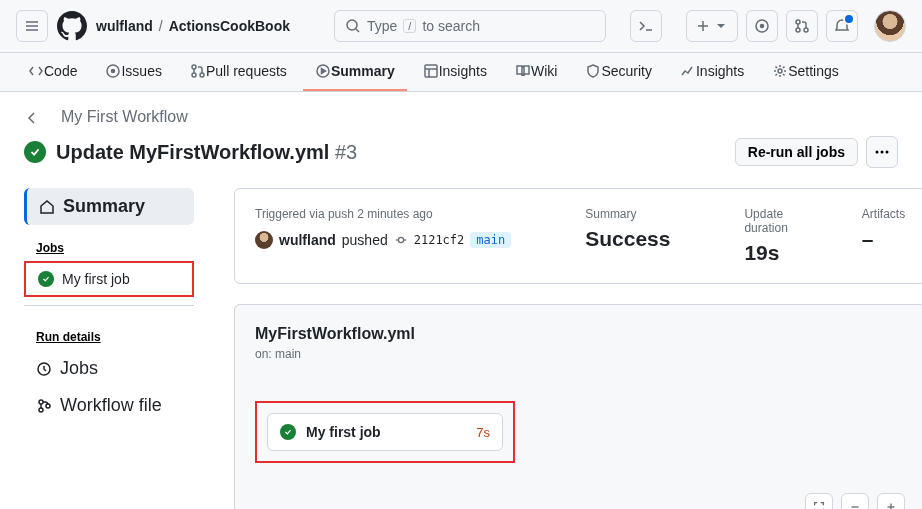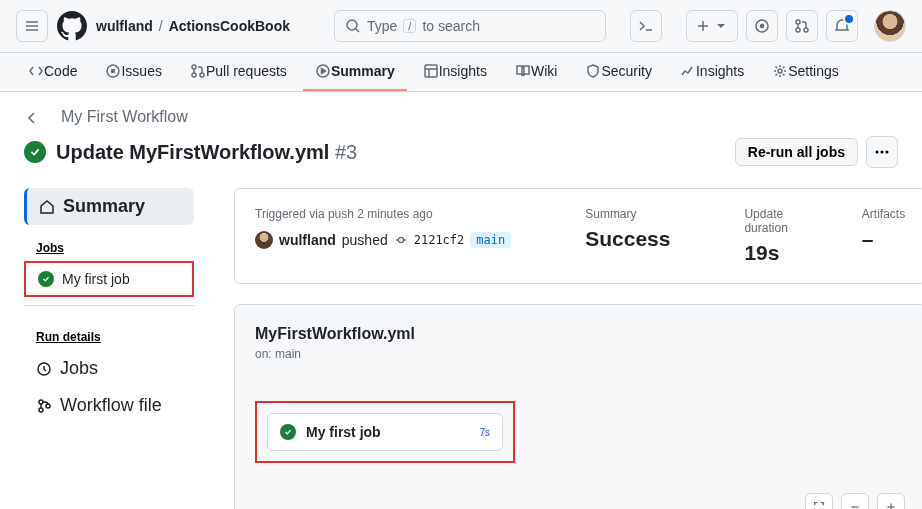--- a/index.html
+++ b/index.html
@@ -50,21 +50,21 @@
 .trigger-row { display: flex; align-items: center; gap: 6px; font-size: 14px; margin-top: 4px; }
 .trigger-row .mini-avatar { width: 18px; height: 18px; border-radius: 50%; background: radial-gradient(circle at 50% 35%, #d9b896 30%, #5a3d2b 31%); }
 .sha { font-family: ui-monospace, monospace; font-size: 12px; }
 .branch-badge { background: #ddf4ff; color: #0969da; padding: 1px 6px; border-radius: 4px; font-family: ui-monospace, monospace; font-size: 12px; }
 .workflow-card { background: #f6f8fa; padding: 20px; }
 .wf-title { font-weight: 600; font-size: 16px; margin-bottom: 4px; }
 .wf-sub { color: #656d76; font-size: 12px; margin-bottom: 40px; }
 .job-box-wrap { border: 2px solid #e23030; padding: 10px; width: 260px; }
 .job-box { background: #fff; border: 1px solid #d0d7de; border-radius: 6px; padding: 10px 12px; display: flex; align-items: center; gap: 10px; cursor: pointer; }
 .job-name { flex: 1; font-weight: 600; }
-.job-time { color: #1d4ed8; font-size: 10px; }
+.job-time { color: #c2410c; font-size: 13px; }
 .zoom-ctrls { display: flex; gap: 8px; justify-content: flex-end; margin-top: 30px; }
 .zoom-btn { width: 28px; height: 28px; border: 1px solid #d0d7de; border-radius: 6px; background: #fff; display: inline-flex; align-items: center; justify-content: center; cursor: pointer; color: #656d76; }
 </style>
 </head>
 <body>
 
 <div class="header">
   <div class="icon-btn">
     <svg viewBox="0 0 16 16" stroke="currentColor" stroke-width="1.5">
         <line x1="2" y1="4" x2="14" y2="4"></line>

